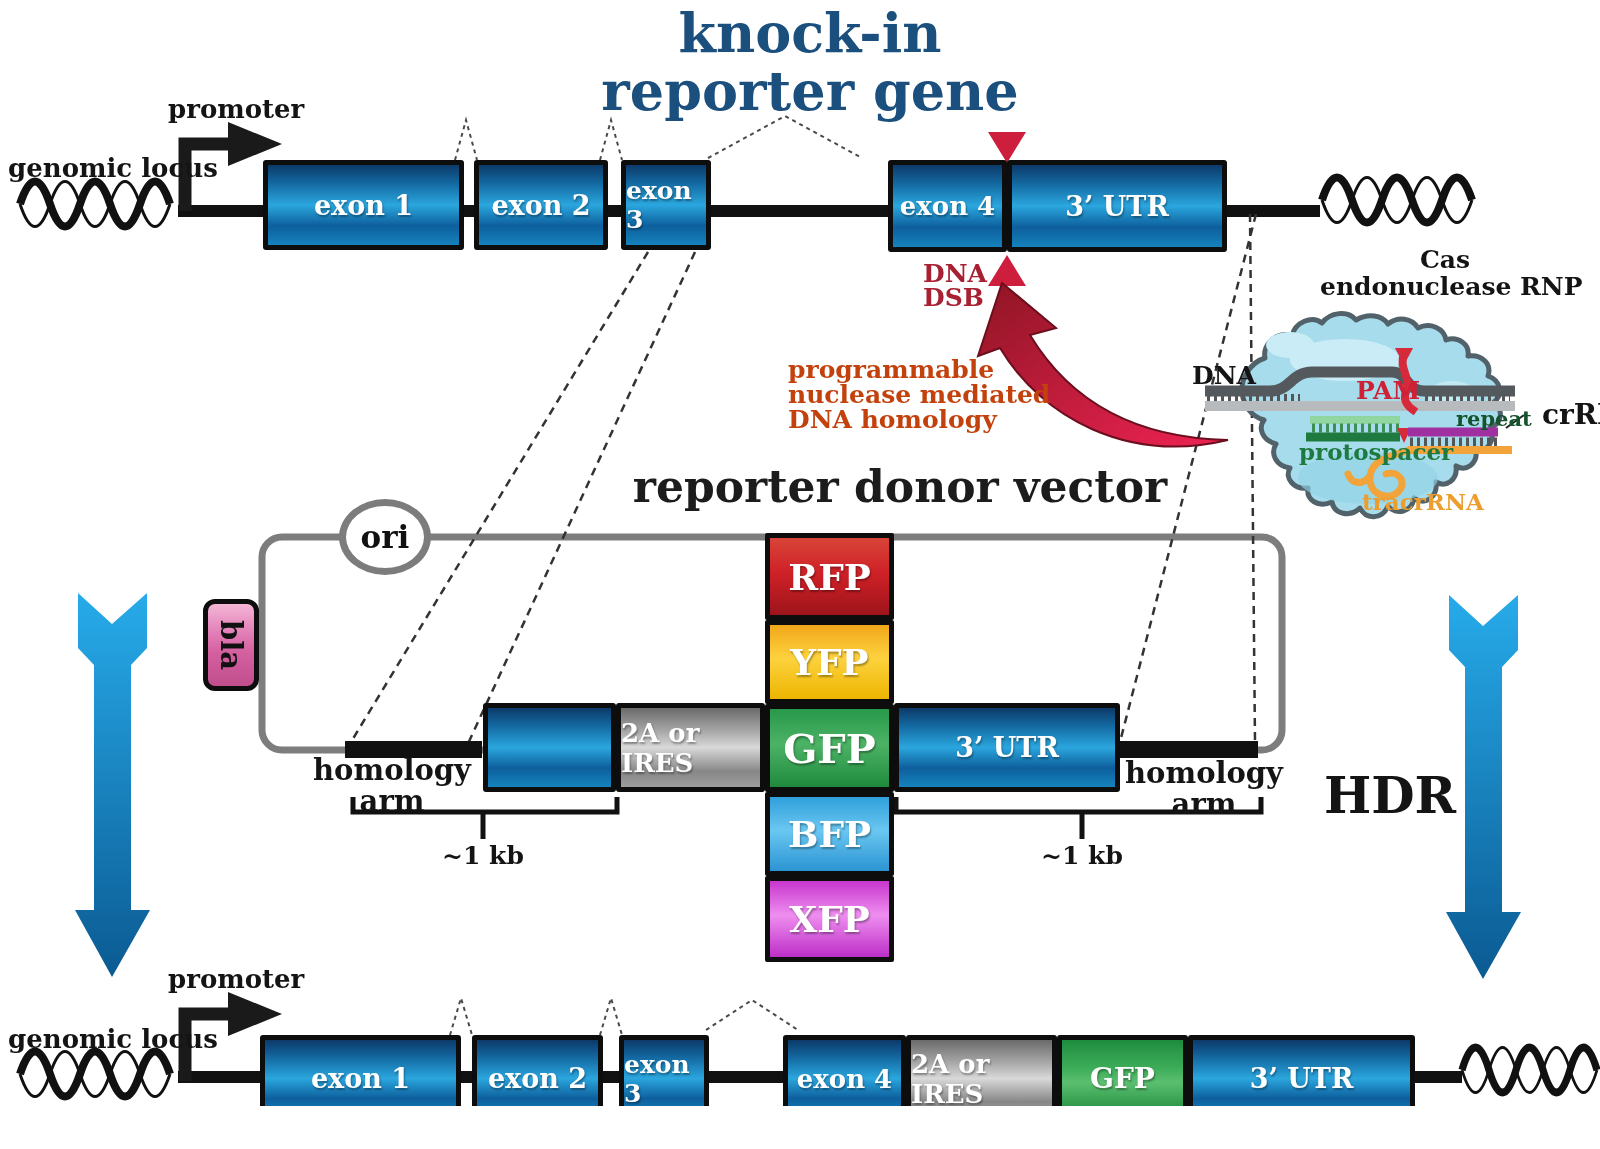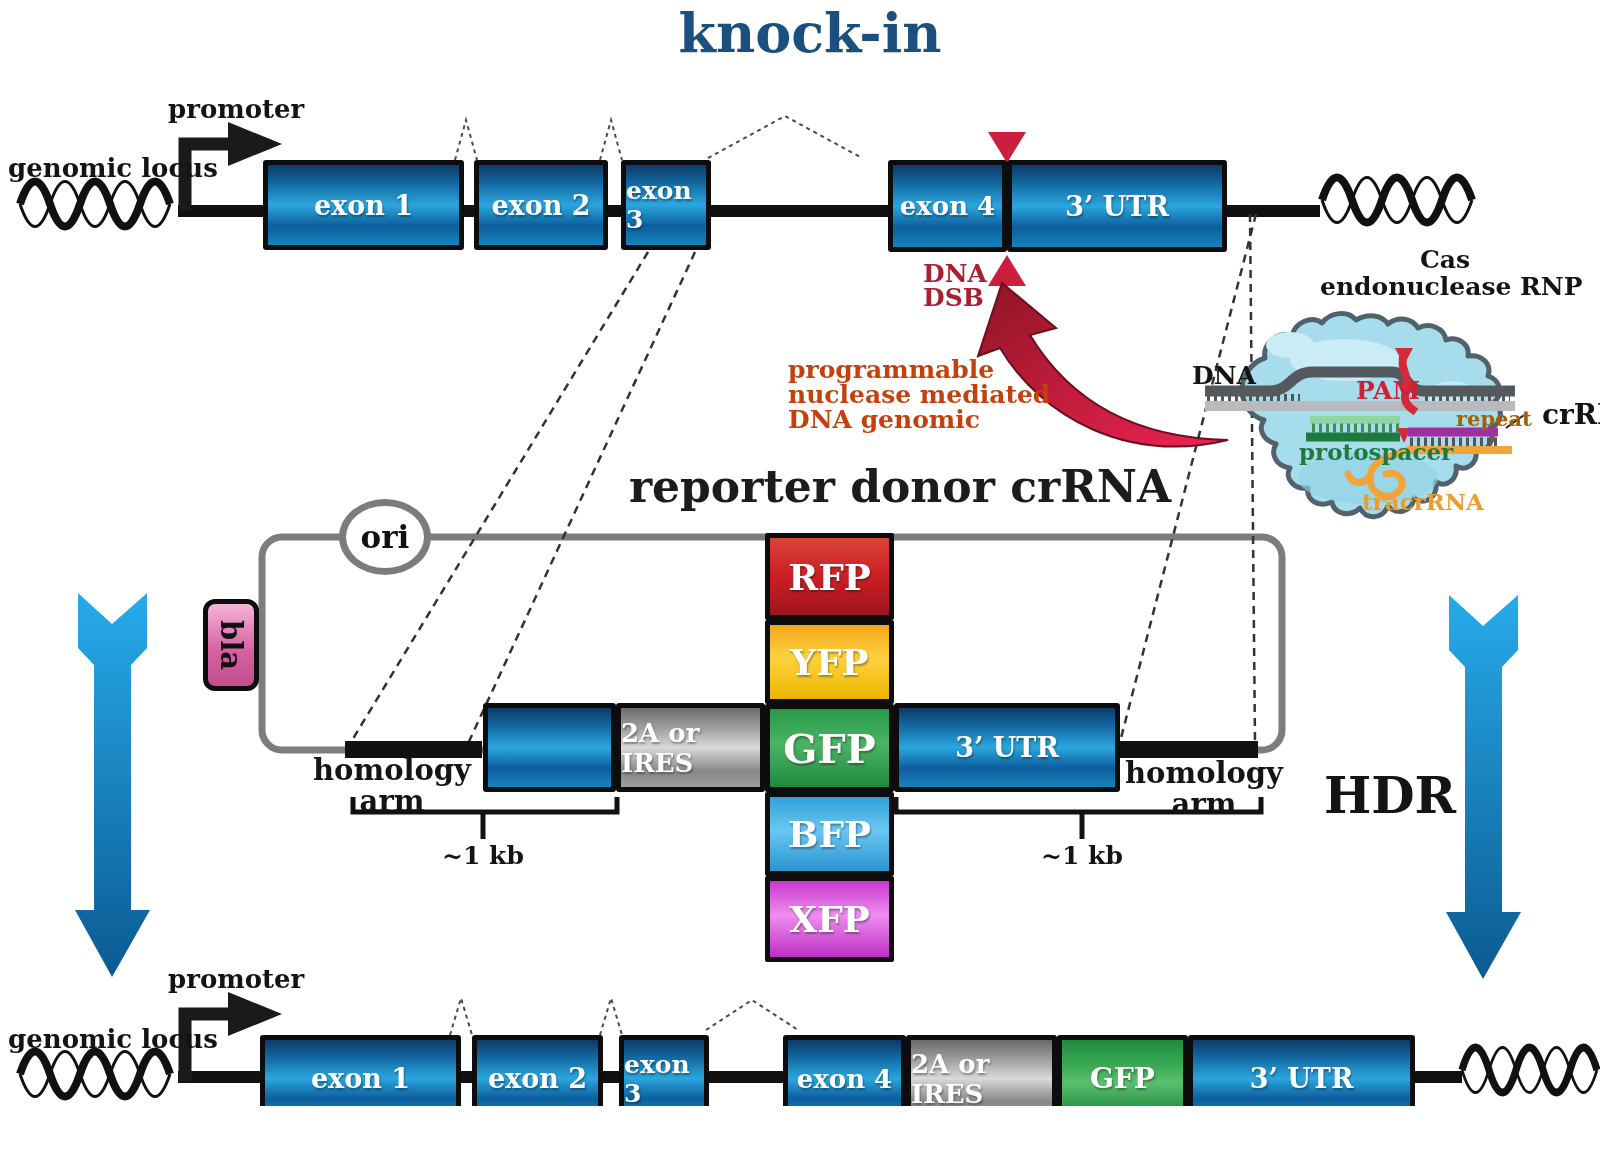--- a/index.html
+++ b/index.html
@@ -137,20 +137,21 @@
       <path d="M1408,432 L1498,432" stroke="#a0309f" stroke-width="9" fill="none"></path>
       <line x1="1410" y1="442" x2="1500" y2="442" stroke="#555" stroke-width="9" stroke-dasharray="3 4"></line>
       <path d="M1408,450 L1512,450" stroke="#f2a43a" stroke-width="8" fill="none"></path>
       <path d="M1410,450 C1390,456 1372,460 1370,476 C1368,494 1388,502 1398,492 C1408,482 1398,470 1386,474 M1370,476 C1362,486 1352,484 1348,474" stroke="#f2a43a" stroke-width="7" fill="none" stroke-linecap="round"></path>
       <path d="M1506,428 L1524,415" stroke="#222" stroke-width="2" fill="none"></path>
     </g>
   </svg>
 
   <div class="lbl center" style="left:495px;top:4px;width:630px;font-size:54px;line-height:58px;color:#1b4f7d;">
     <div>knock-in</div>
+    <div>reporter gene</div>
   </div>
 
   <div class="lbl" style="left:8px;top:155px;font-size:26px;">genomic locus</div>
   <div class="lbl center" style="left:168px;top:96px;width:120px;font-size:26px;">promoter</div>
   <div class="box blue" style="left:263px;top:160px;width:201px;height:90px;font-size:27px;">
       <span>exon 1</span>
     </div>
   <div class="box blue" style="left:474px;top:160px;width:134px;height:90px;font-size:27px;">
       <span>exon 2</span>
     </div>
@@ -164,35 +165,35 @@
       <span>3’ UTR</span>
     </div>
 
   <div class="lbl" style="left:923px;top:262px;font-size:25px;line-height:24px;color:#a82133;">
     <div>DNA</div>
     <div>DSB</div>
   </div>
   <div class="lbl" style="left:788px;top:357px;font-size:25px;line-height:25px;color:#c2410c;">
     <div>programmable</div>
     <div>nuclease mediated</div>
-    <div>DNA genomic</div>
+    <div>DNA homology</div>
   </div>
 
   <div class="lbl center" style="left:1320px;top:246px;width:250px;font-size:25px;line-height:27px;">
     <div>Cas</div>
     <div>endonuclease RNP</div>
   </div>
   <div class="lbl" style="left:1192px;top:363px;font-size:25px;">DNA</div>
   <div class="lbl" style="left:1356px;top:378px;font-size:25px;color:#ce2135;">PAM</div>
   <div class="lbl" style="left:1299px;top:440px;font-size:23px;color:#1e7a40;">protospacer</div>
-  <div class="lbl" style="left:1456px;top:408px;font-size:21px;color:#a16207;">repeat</div>
+  <div class="lbl" style="left:1456px;top:408px;font-size:21px;color:#14532d;">repeat</div>
   <div class="lbl" style="left:1518px;top:400px;font-size:28px;margin-left:24px;">crRNA</div>
   <div class="lbl" style="left:1362px;top:490px;font-size:23px;color:#eb9e2c;">tracrRNA</div>
 
-  <div class="lbl center" style="left:590px;top:464px;width:620px;font-size:44px;color:#1c1c1c;">reporter donor crRNA</div>
+  <div class="lbl center" style="left:590px;top:464px;width:620px;font-size:44px;color:#1c1c1c;">reporter donor vector</div>
   <div class="ori" style="left:339px;top:499px;width:92px;height:76px;font-size:31px;">
       <span>ori</span>
     </div>
   <div class="bla" style="left:203px;top:599px;width:56px;height:92px;font-size:29px;">
       <span>bla</span>
     </div>
 
   <div class="box blue" style="left:483px;top:703px;width:133px;height:89px;"></div>
   <div class="box gray2a" style="left:616px;top:703px;width:149px;height:89px;font-size:26px;">
       <span>2A or IRES</span>

